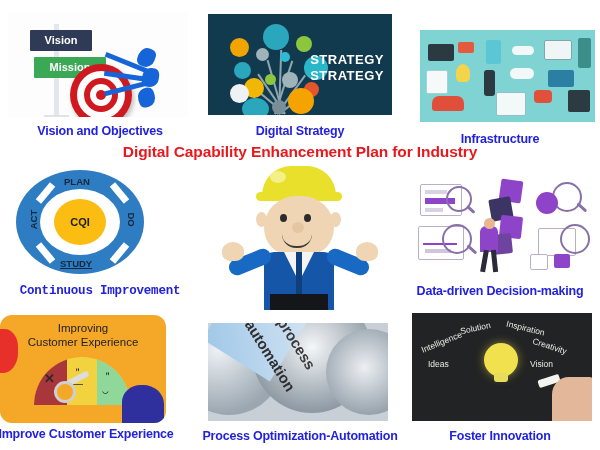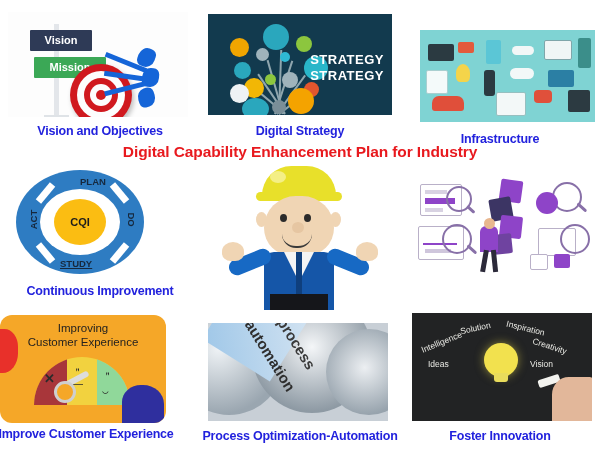--- a/index.html
+++ b/index.html
@@ -181,27 +181,27 @@
       <div class="wheel">
         <div class="ring"></div>
         <div class="gap" style="left:26px;top:12px;transform:rotate(40deg);"></div>
         <div class="gap" style="left:100px;top:12px;transform:rotate(-40deg);"></div>
         <div class="gap" style="left:26px;top:72px;transform:rotate(-40deg);"></div>
         <div class="gap" style="left:100px;top:72px;transform:rotate(40deg);"></div>
         <div class="ring-in"></div>
         <div class="core">
             <span>CQI</span>
           </div>
-        <div class="wlbl" style="left:64px;top:6px;">PLAN</div>
+        <div class="wlbl" style="left:48px;top:6px;">PLAN</div>
         <div class="wlbl" style="left:108px;top:44px;transform:rotate(90deg);">DO</div>
         <div class="wlbl" style="left:44px;top:88px;text-decoration:underline;">STUDY</div>
         <div class="wlbl" style="left:8px;top:44px;transform:rotate(-90deg);">ACT</div>
       </div>
     </div>
-    <div class="caption" style="top:124px;">Continuous Improvement</div>
+    <div class="caption" style="top:124px;font-family:Liberation Mono, monospace;">Continuous Improvement</div>
   </div>
 
   <div class="cell" style="left:200px;top:160px;width:200px;height:150px;">
     <div class="art" style="left:0;top:0;width:200px;height:150px;background:#fff;">
 
       <div class="wk" style="left:62px;top:6px;width:74px;height:34px;background:#e8e02a;border-radius:38px 38px 6px 6px;"></div>
       <div class="wk" style="left:56px;top:32px;width:86px;height:9px;background:#e8e02a;border-radius:6px;"></div>
       <div class="wk" style="left:70px;top:11px;width:16px;height:12px;background:#f4ef86;border-radius:50%;"></div>
 
       <div class="wk" style="left:56px;top:52px;width:11px;height:15px;background:#f0d5b4;border-radius:50%;"></div>
@@ -256,20 +256,21 @@
 
       <div class="mg" style="left:140px;top:10px;width:26px;height:26px;"></div>
       <div class="mgh" style="left:164px;top:34px;width:12px;transform:rotate(42deg);"></div>
       <div style="position:absolute;left:124px;top:20px;width:22px;height:22px;border-radius:50%;background:#8e44c8;"></div>
 
       <div class="card" style="left:126px;top:56px;width:36px;height:26px;"></div>
       <div class="mg" style="left:148px;top:52px;width:26px;height:26px;"></div>
       <div class="pz" style="left:142px;top:82px;width:16px;height:14px;background:#8e44c8;"></div>
       <div class="card" style="left:118px;top:82px;width:16px;height:14px;"></div>
     </div>
+    <div class="caption" style="top:124px;">Data-driven Decision-making</div>
   </div>
 
   <div class="cell" style="left:0;top:305px;width:200px;height:145px;">
     <div class="art ce-bg" style="left:0;top:10px;width:166px;height:108px;border-radius:12px;">
       <div class="redblob"></div>
       <div class="ce-t">
         <div>Improving</div>
         <div>Customer Experience</div>
       </div>
 

